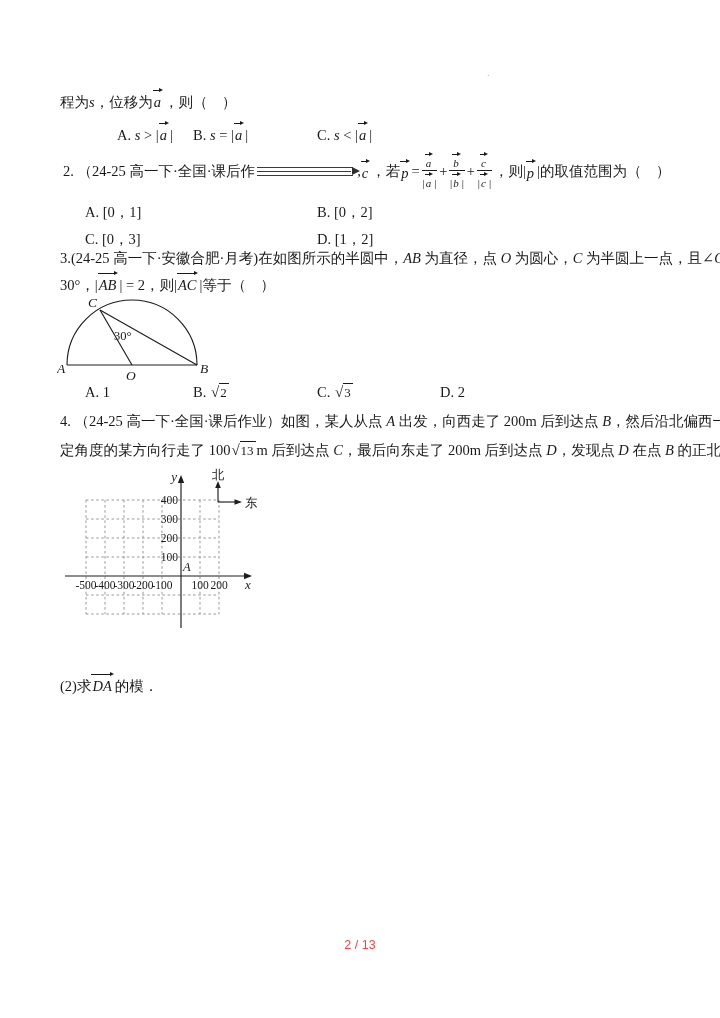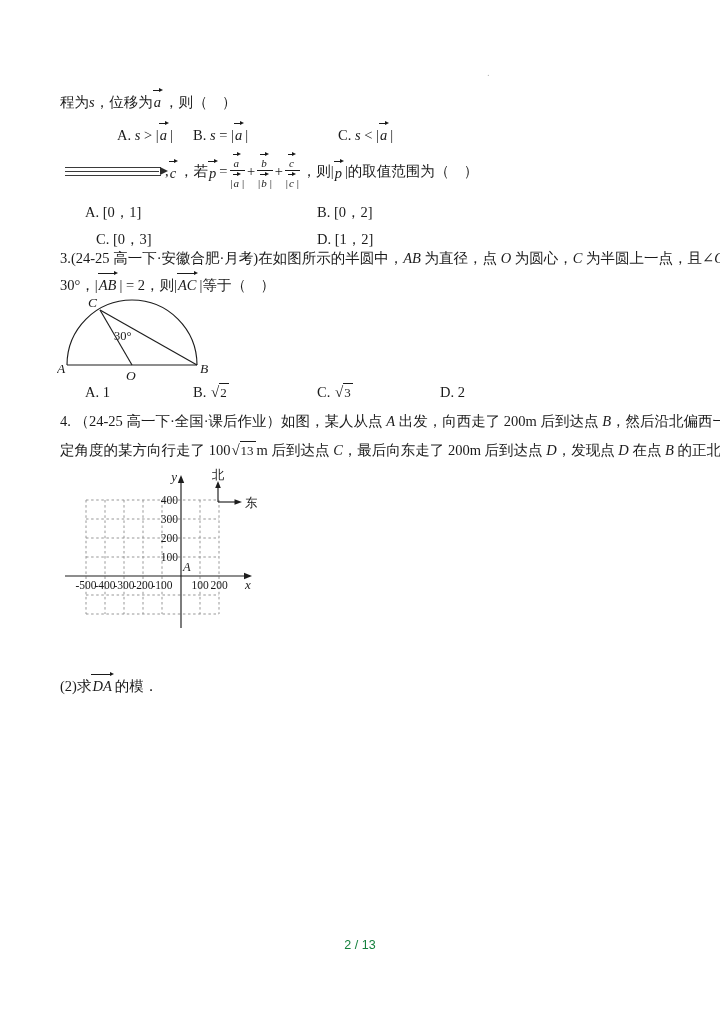--- a/index.html
+++ b/index.html
@@ -26,42 +26,42 @@
      background:
        linear-gradient(#3a3a3a,#3a3a3a) 0 0/100% 1px no-repeat,
        linear-gradient(#3a3a3a,#3a3a3a) 0 4px/98% 1px no-repeat,
        linear-gradient(#3a3a3a,#3a3a3a) 0 8px/100% 1px no-repeat;}
   .overlap-arrow::after{content:"";position:absolute;right:-7px;top:0.5px;width:0;height:0;
        border-left:8px solid #2c2c2c;border-top:4px solid transparent;border-bottom:4px solid transparent;}
   
   #l-q1s {left:60px;top:88px;}
   #l-q1a {left:85px;top:121px;margin-left:32px;}
   #l-q1b {left:193px;top:121px;}
-  #l-q1c {left:317px;top:121px;margin-left:21px;}
+  #l-q1c {left:317px;top:121px;}
   #l-q1d {left:440px;top:121px;}
   #l-q2s {left:63px;top:152px;height:38px;display:flex;align-items:center;}
   #l-q2a {left:85px;top:202px;}
   #l-q2b {left:317px;top:202px;}
-  #l-q2c {left:85px;top:229px;margin-left:11px;}
+  #l-q2c {left:85px;top:229px;}
   #l-q2d {left:317px;top:229px;}
   #l-q3l1{left:60px;top:248px;}
   #l-q3l2{left:60px;top:271px;}
   #fig1  {position:absolute;left:57px;top:293px;}
   #l-q3a {left:85px;top:382px;}
   #l-q3b {left:193px;top:382px;}
   #l-q3c {left:317px;top:382px;}
   #l-q3d {left:440px;top:382px;}
   #l-q4l1{left:60px;top:411px;}
   #l-q4l2{left:60px;top:440px;}
   #fig2  {position:absolute;left:55px;top:466px;}
   #l-p1  {left:60px;top:643px;}
   #l-p2  {left:60px;top:672px;}
   #l-q5  {left:60px;top:817px;}
   .footer{position:absolute;top:938px;left:0;width:720px;text-align:center;
-          font-family:"Liberation Sans","DejaVu Sans",sans-serif;font-size:12.5px;color:#15803d;}
+          font-family:"Liberation Sans","DejaVu Sans",sans-serif;font-size:12.5px;color:#ef4444;}
   .stray{position:absolute;left:487px;top:66px;color:#b9b9b9;font-size:11px;}
   
   svg .ink{stroke:#1d1d1d;stroke-width:1.15;fill:none;}
   svg .dash{stroke:#979797;stroke-width:1;fill:none;stroke-dasharray:2.5 2.6;}
   svg .fillink{fill:#1d1d1d;stroke:none;}
   svg text{fill:#1a1a1a;font-family:"Liberation Serif","DejaVu Serif",serif;}
   svg .math{font-style:italic;}
 </style>
 </head>
 <body>
@@ -69,20 +69,21 @@
 <div class="page">
 
   <div class="stray">.</div>
 
   <div class="line" id="l-q1s"><span>程为</span><span class="it">s</span><span>，位移为</span><span class="vec it">a</span><span>，则（　）</span></div>
   <div class="line" id="l-q1a"><span>A. </span><span class="it">s</span><span> &gt; </span><span>|</span><span class="vec it">a</span><span>|</span></div>
   <div class="line" id="l-q1b"><span>B. </span><span class="it">s</span><span> = </span><span>|</span><span class="vec it">a</span><span>|</span></div>
   <div class="line" id="l-q1c"><span>C. </span><span class="it">s</span><span> &lt; </span><span>|</span><span class="vec it">a</span><span>|</span></div>
 
   <div class="line" id="l-q2s">
+      <span>2. （24-25 高一下·全国·课后作</span>
       <span class="overlap-arrow"></span>
       <span>,</span>
       <span class="vec it">c</span>
       <span>，若</span>
       <span class="vec it">p</span>
       <span> = </span>
       <span class="frac">
         <span class="num"><span class="vec it">a</span></span>
         <span class="den"><span>|</span><span class="vec it">a</span><span>|</span></span>
       </span>

